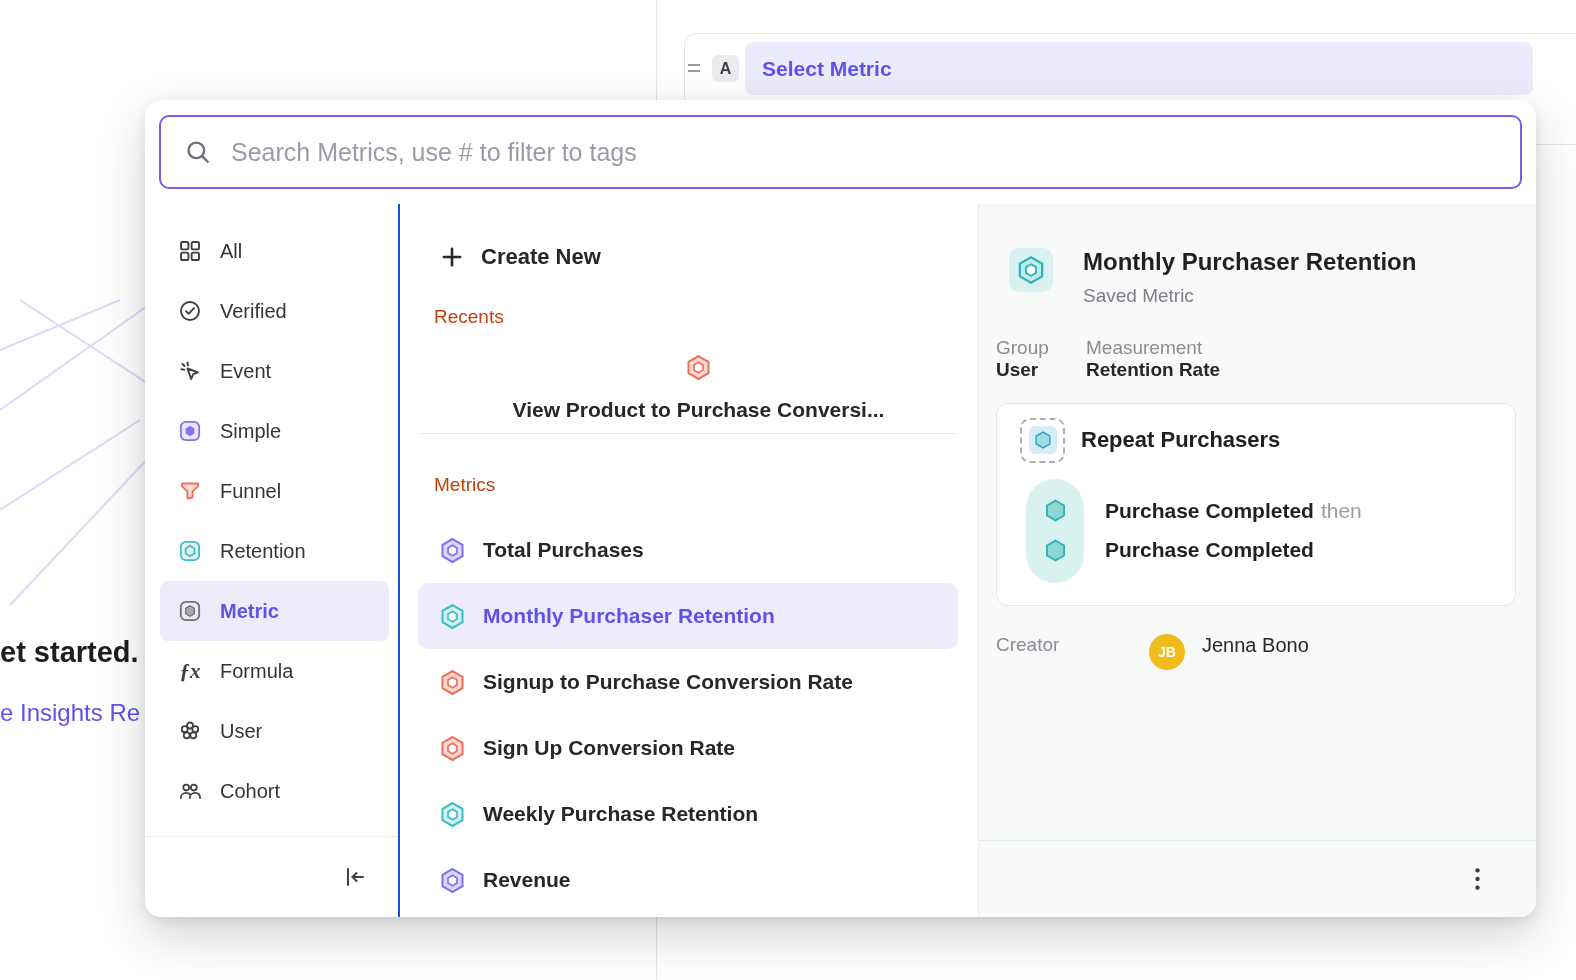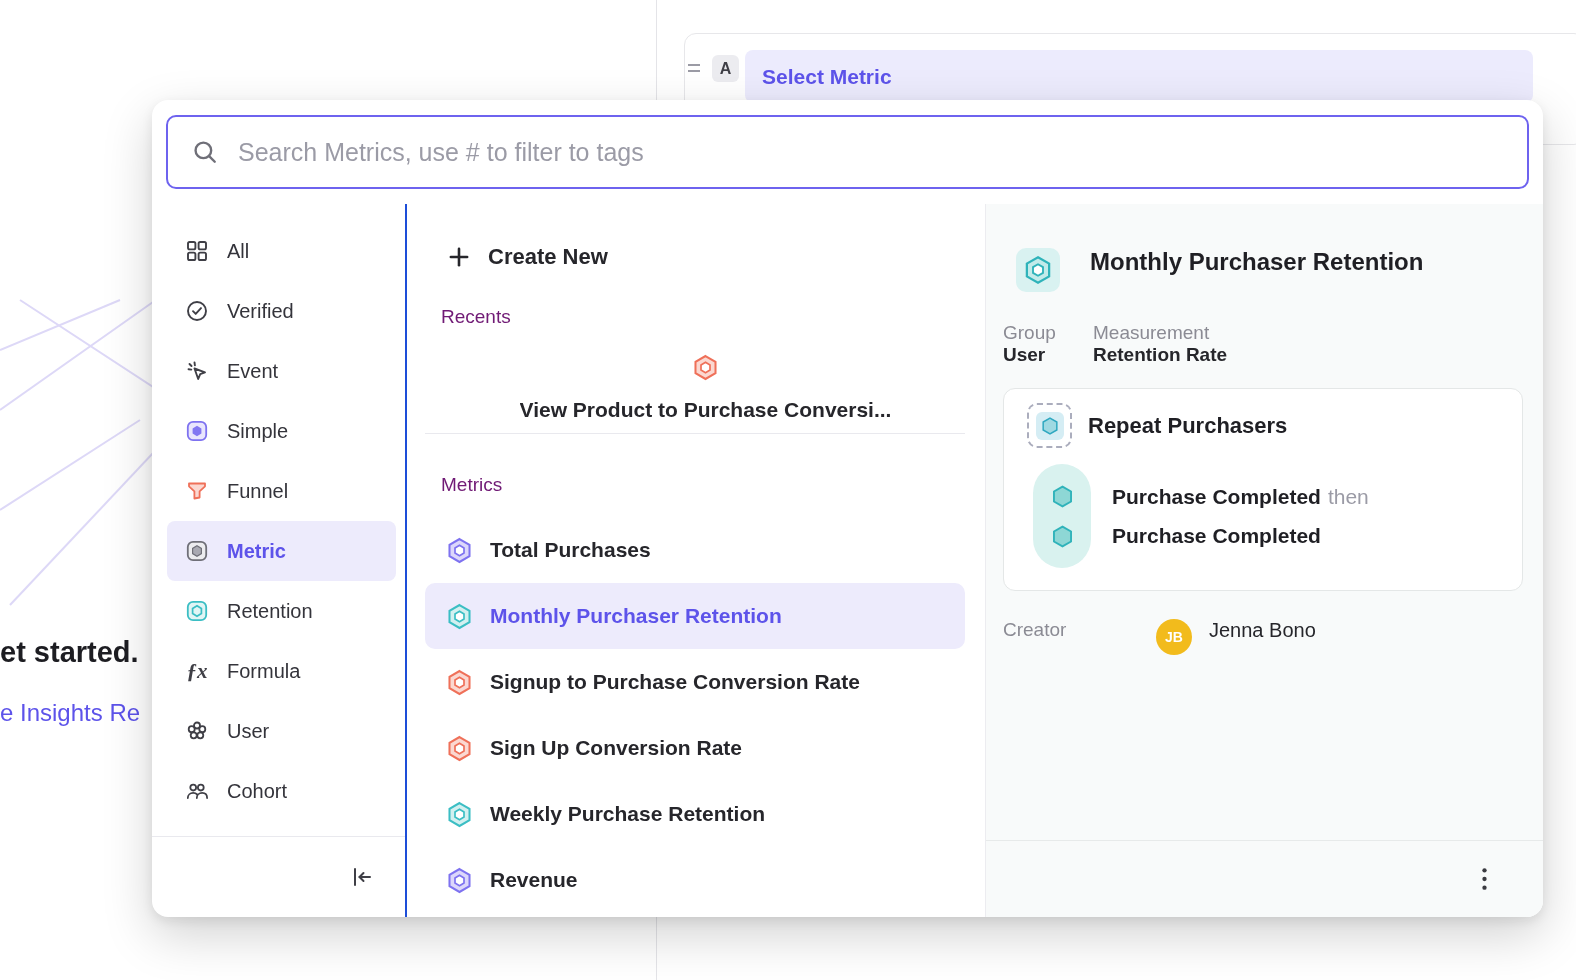--- a/index.html
+++ b/index.html
@@ -12,27 +12,27 @@
   .bg-heading{position:absolute;left:0;top:636px;font-size:29px;font-weight:700;color:#1d1d22;white-space:nowrap;}
   .bg-link{position:absolute;left:0;top:699px;font-size:24px;font-weight:500;color:#5d53ea;white-space:nowrap;}
 
   
   .query-card{position:absolute;left:684px;top:33px;width:900px;height:110px;background:#fff;
               border:1px solid #e7e7ea;border-radius:12px;}
   .drag-handle{position:absolute;left:688px;top:64px;width:12px;}
   .drag-handle span{display:block;height:0;border-top:2px solid #9b9ba5;margin-bottom:4px;width:12px;}
   .row-letter{position:absolute;left:712px;top:55px;width:27px;height:27px;background:#ececf0;border-radius:6px;
               color:#3f3f46;font-weight:700;font-size:16px;display:flex;align-items:center;justify-content:center;}
-  .select-metric{position:absolute;left:745px;top:50px;width:788px;height:53px;background:#ecebfd;border-radius:8px;
+  .select-metric{position:absolute;left:745px;top:42px;width:788px;height:53px;background:#ecebfd;border-radius:8px;
               color:#5d53ea;font-weight:700;font-size:21px;display:flex;align-items:center;padding-left:17px;
               box-sizing:border-box;cursor:pointer;}
 
   
   .modal{position:absolute;left:145px;top:100px;width:1391px;height:817px;background:#fff;border-radius:16px;
-         box-shadow:0 4px 12px rgba(0,0,0,.08),0 18px 50px rgba(0,0,0,.18);margin-left:7px;}
+         box-shadow:0 4px 12px rgba(0,0,0,.08),0 18px 50px rgba(0,0,0,.18);}
   .search-bar{position:absolute;left:14px;top:15px;width:1363px;height:74px;border:2px solid #6e63ef;border-radius:10px;
          display:flex;align-items:center;box-sizing:border-box;padding:0 24px;background:#fff;}
   .search-bar input{flex:1;border:none;outline:none;font-size:25px;font-family:inherit;color:#26262b;margin-left:18px;background:transparent;}
   .search-bar input::placeholder{color:#9b9ba6;}
 
   .columns{position:absolute;left:0;top:104px;width:1391px;height:713px;display:flex;
            border-radius:0 0 16px 16px;overflow:hidden;}
 
   
   .sidebar{width:255px;border-right:2px solid #1d4ed8;display:flex;flex-direction:column;box-sizing:border-box;flex:none;}
@@ -44,21 +44,21 @@
   .side-item .icn svg{width:24px;height:24px;}
   .fx{font-style:italic;font-size:21px;color:#3f3f46;font-family:"Liberation Serif",serif;font-weight:600;}
   .sidebar-divider{margin-top:auto;border-top:1px solid #e9e9ee;}
   .sidebar-footer{height:80px;display:flex;align-items:center;justify-content:flex-end;padding-right:28px;}
   .collapse-btn{width:30px;height:30px;display:flex;align-items:center;justify-content:center;cursor:pointer;}
 
   
   .list-col{width:578px;box-sizing:border-box;flex:none;}
   .create-row{display:flex;align-items:center;gap:16px;height:46px;margin:30px 0 0 18px;padding-left:21px;
               font-size:22px;font-weight:700;color:#26262b;cursor:pointer;}
-  .section-label{margin:26px 0 0 34px;font-size:19px;color:#701a75;font-weight:500;line-height:22px;}
+  .section-label{margin:26px 0 0 34px;font-size:19px;color:#c2410c;font-weight:500;line-height:22px;}
   .section-label.metrics{margin-top:40px;}
   .list-divider{height:1px;background:#e9e9ee;margin:15px 20px 0 18px;}
   .rows{margin-top:21px;}
   .metric-row{display:flex;align-items:center;height:66px;margin:0 20px 0 18px;padding-left:21px;gap:17px;
               border-radius:10px;font-size:21px;font-weight:600;color:#26262b;cursor:pointer;}
   .metric-row.recent{margin-top:26px;height:64px;flex-direction:column;}
   .metric-row.selected{background:#edebfc;color:#5d53ea;}
   .metric-row .lbl{white-space:nowrap;overflow:hidden;text-overflow:ellipsis;}
   .hex-icon{width:27px;height:27px;flex:none;}
   .hex-icon .outer{stroke-width:1.8;}
@@ -183,37 +183,37 @@
             <span>Simple</span>
           </div>
           <div class="side-item">
             <span class="icn">
                 <svg viewBox="0 0 24 24" fill="#fbd8d1" stroke="#ef7059" stroke-width="1.8" stroke-linejoin="round">
                   <path d="M4 4.5h16v2.8l-5.4 5v6.2l-5.2 1V12.3L4 7.3z"></path>
                 </svg>
               </span>
             <span>Funnel</span>
           </div>
+          <div class="side-item">
+            <span class="icn">
+                <svg viewBox="0 0 24 24">
+                  <rect x="2.8" y="2.8" width="18.4" height="18.4" rx="5.2" fill="#e1f5f5" stroke="#3bbec4" stroke-width="1.8"></rect>
+                  <polygon points="12,6.8 16.4,9.4 16.4,14.6 12,17.2 7.6,14.6 7.6,9.4" fill="none" stroke="#3bbec4" stroke-width="1.7"></polygon>
+                </svg>
+              </span>
+            <span>Retention</span>
+          </div>
           <div class="side-item selected">
             <span class="icn">
                 <svg viewBox="0 0 24 24">
                   <rect x="2.8" y="2.8" width="18.4" height="18.4" rx="5.2" fill="#ececef" stroke="#6f6f78" stroke-width="1.8"></rect>
                   <polygon points="12,6.8 16.4,9.4 16.4,14.6 12,17.2 7.6,14.6 7.6,9.4" fill="#a9a9b2" stroke="#6f6f78" stroke-width="1.2"></polygon>
                 </svg>
               </span>
             <span>Metric</span>
-          </div>
-          <div class="side-item">
-            <span class="icn">
-                <svg viewBox="0 0 24 24">
-                  <rect x="2.8" y="2.8" width="18.4" height="18.4" rx="5.2" fill="#e1f5f5" stroke="#3bbec4" stroke-width="1.8"></rect>
-                  <polygon points="12,6.8 16.4,9.4 16.4,14.6 12,17.2 7.6,14.6 7.6,9.4" fill="none" stroke="#3bbec4" stroke-width="1.7"></polygon>
-                </svg>
-              </span>
-            <span>Retention</span>
           </div>
           <div class="side-item">
             <span class="icn">
                 <span class="fx">ƒx</span>
               </span>
             <span>Formula</span>
           </div>
           <div class="side-item">
             <span class="icn">
                 <svg viewBox="0 0 24 24" fill="none" stroke="#3f3f46" stroke-width="1.8">
@@ -324,20 +324,21 @@
       <div class="detail-col">
         <div class="detail-header">
           <span class="detail-icon">
             <svg viewBox="0 0 24 24" width="30" height="30">
                 <polygon points="12,1.8 20.9,6.9 20.9,17.1 12,22.2 3.1,17.1 3.1,6.9" fill="#c2ebea" stroke="#2fb3ba" stroke-width="1.8"></polygon>
                 <polygon points="12,7.4 16,9.7 16,14.3 12,16.6 8,14.3 8,9.7" fill="#ffffff" stroke="#2fb3ba" stroke-width="1.5"></polygon>
               </svg>
           </span>
           <div>
             <div class="detail-title">Monthly Purchaser Retention</div>
+            <div class="detail-sub">Saved Metric</div>
           </div>
         </div>
 
         <div class="meta">
           <div class="m-label">Group</div>
           <div class="m-label">Measurement</div>
           <div class="m-value">User</div>
           <div class="m-value">Retention Rate</div>
         </div>
 

